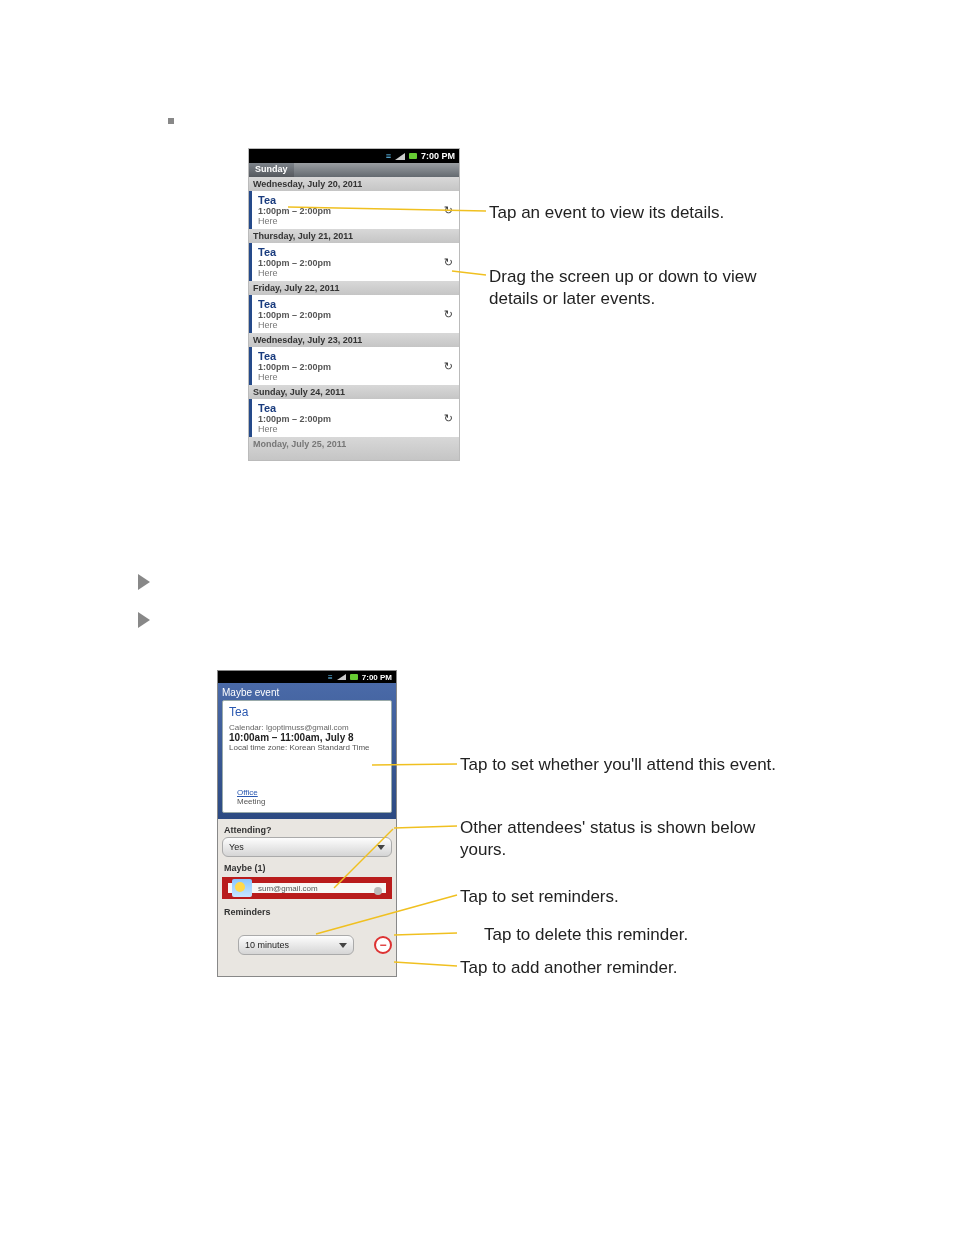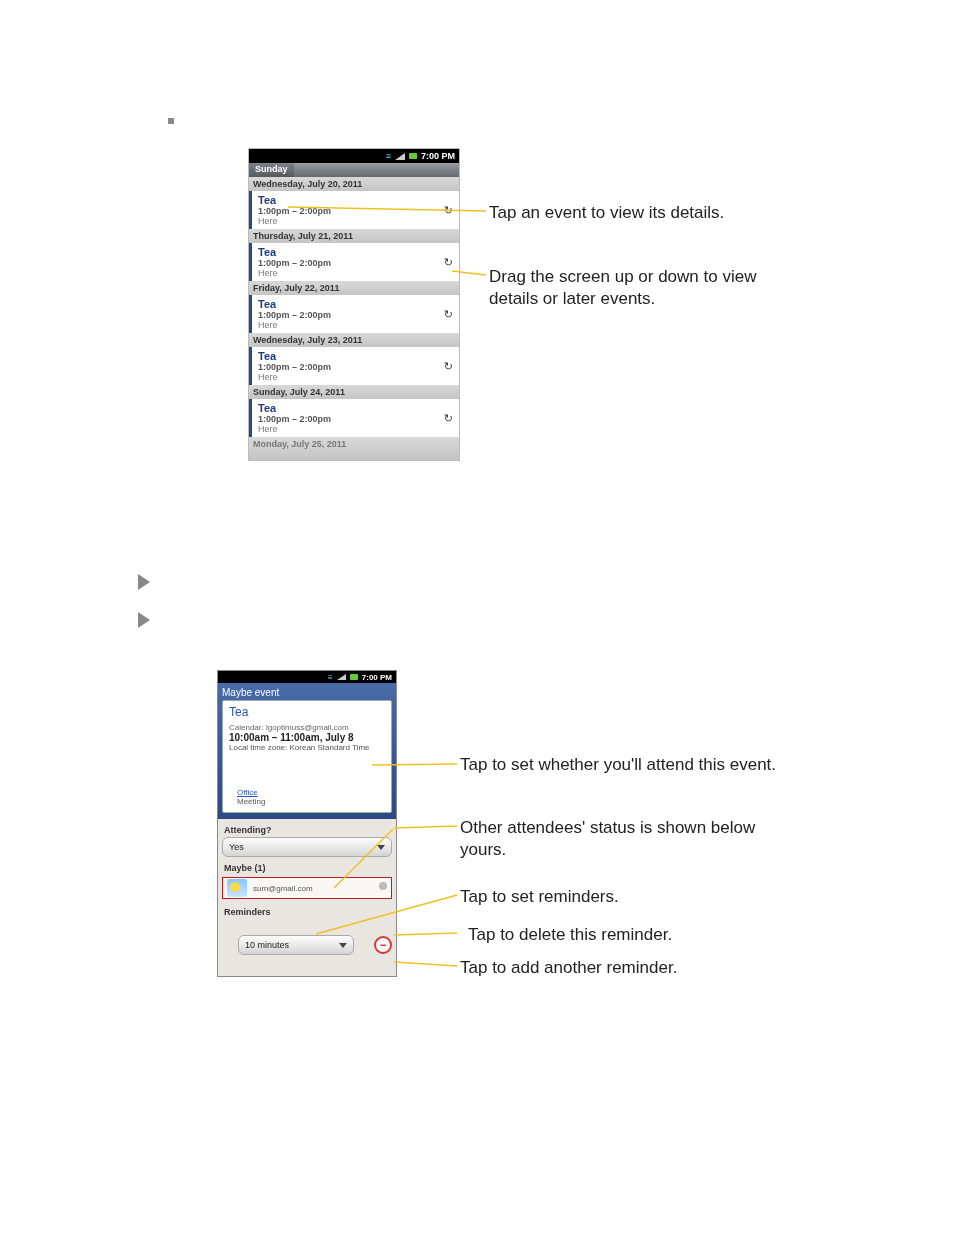--- a/index.html
+++ b/index.html
@@ -192,21 +192,21 @@
   .select .caret {
     width:0;height:0;
     border-left:4px solid transparent;
     border-right:4px solid transparent;
     border-top:5px solid #444;
   }
   .attrow {
     margin: 2px 4px;
     height: 22px;
     background: #f8f7f5;
-    border: 1px solid #b91c1c;
+    border: 6px solid #b91c1c;
     display: flex;
     align-items: center;
     gap: 6px;
     padding: 0 4px;
     position: relative;
   }
   .avatar {
     width: 20px; height: 18px;
     background: linear-gradient(#88c6ff,#c7e6ff);
     border-radius:2px;
@@ -399,14 +399,14 @@
   <line x1="316" y1="934" x2="457" y2="895" stroke="#f0c020" stroke-width="1.5"></line>
 
   <line x1="394" y1="935" x2="457" y2="933" stroke="#f0c020" stroke-width="1.5"></line>
 
   <line x1="394" y1="962" x2="457" y2="966" stroke="#f0c020" stroke-width="1.5"></line>
 </svg>
 
 <div class="callout" style="left:460px; top:754px;">Tap to set whether you'll attend this event.</div>
 <div class="callout" style="left:460px; top:817px; width:320px;">Other attendees' status is shown below yours.</div>
 <div class="callout" style="left:460px; top:886px;">Tap to set reminders.</div>
-<div class="callout" style="left:468px; top:924px;">Tap to delete this reminder.</div>
+<div class="callout" style="left:484px; top:924px;">Tap to delete this reminder.</div>
 <div class="callout" style="left:460px; top:957px;">Tap to add another reminder.</div>
 
 </body></html>

